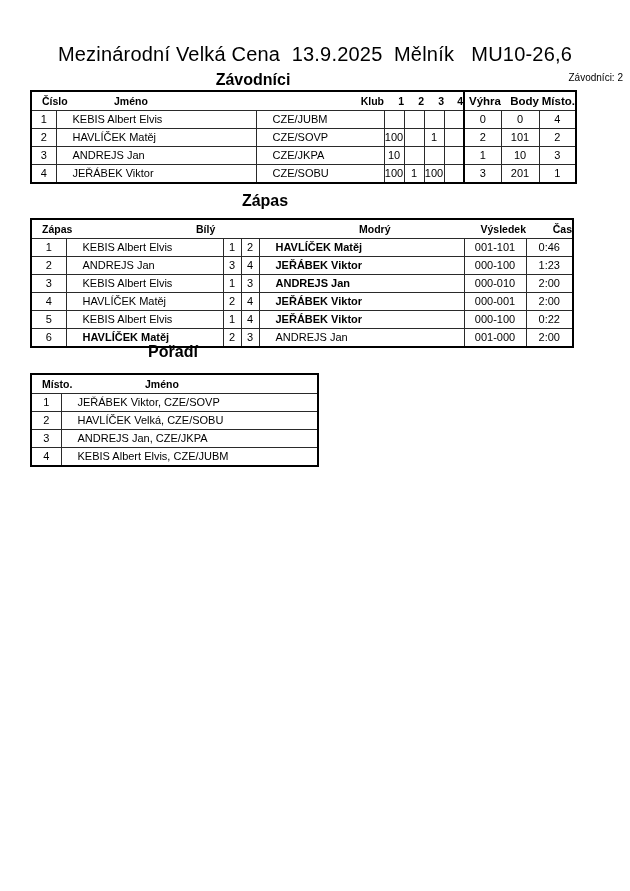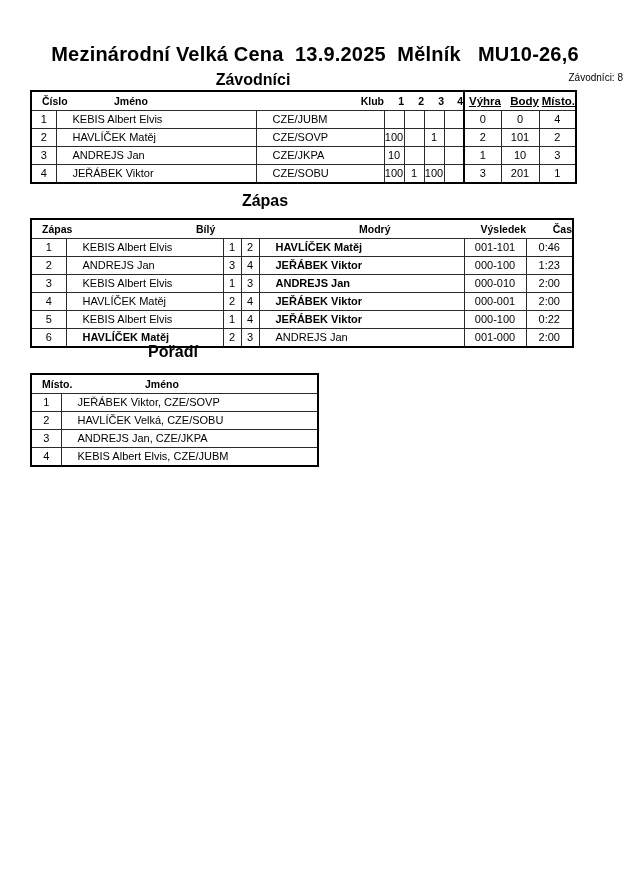--- a/index.html
+++ b/index.html
@@ -7,21 +7,21 @@
     width: 630px; height: 891px;
     background: #ffffff;
     overflow: hidden;
     font-family: "Liberation Sans", sans-serif;
     color: #000;
   }
   .page { position: relative; width: 630px; height: 891px; background: #fff; }
 
   .doc-title {
     position: absolute; top: 43px; left: 0; width: 630px;
-    text-align: center; font-weight: bold; font-size: 20px;
+    text-align: center; font-weight: normal; font-size: 20px;
     white-space: pre; letter-spacing: 0.2px;
   }
   .section-label {
     position: absolute; transform: translateX(-50%);
     font-weight: bold; font-size: 16px; white-space: nowrap;
   }
   .lbl-competitors { top: 71px; left: 253px; }
   .lbl-matches     { top: 192px; left: 265px; }
   .lbl-ranking     { top: 343px; left: 173px; }
   .count-label {
@@ -52,32 +52,32 @@
     text-align: center; vertical-align: middle;
   }
   td.pl { text-align: left; padding-left: 16px; }
   .group-start { border-left: 2px solid #000 !important; }
 
   th.h-left   { text-align: left; padding-left: 10px; }
   th.h-jmeno1 { text-align: left; padding-left: 58px; }
   th.h-bily   { text-align: left; padding-left: 130px; }
   th.h-modry  { text-align: left; padding-left: 100px; }
   th.h-jmeno3 { text-align: left; padding-left: 84px; }
-  th.h-ovf    { font-size: 11.5px; text-decoration: underline; }  
+  th.h-ovf    { font-size: 11.5px; }  
 
   td[data-weight="bold"] { font-weight: bold; }
 </style>
 </head>
 <body>
 
 <div class="page">
 
   <div class="doc-title">Mezinárodní Velká Cena  13.9.2025  Mělník   MU10-26,6</div>
   <div class="section-label lbl-competitors">Závodníci</div>
-  <div class="count-label">Závodníci: 8</div>
+  <div class="count-label">Závodníci: 2</div>
 
   <table class="t1">
     <colgroup>
       <col style="width:25px">
         <col style="width:200px">
         <col style="width:128px">
       <col style="width:20px">
         <col style="width:20px">
         <col style="width:20px">
         <col style="width:20px">

